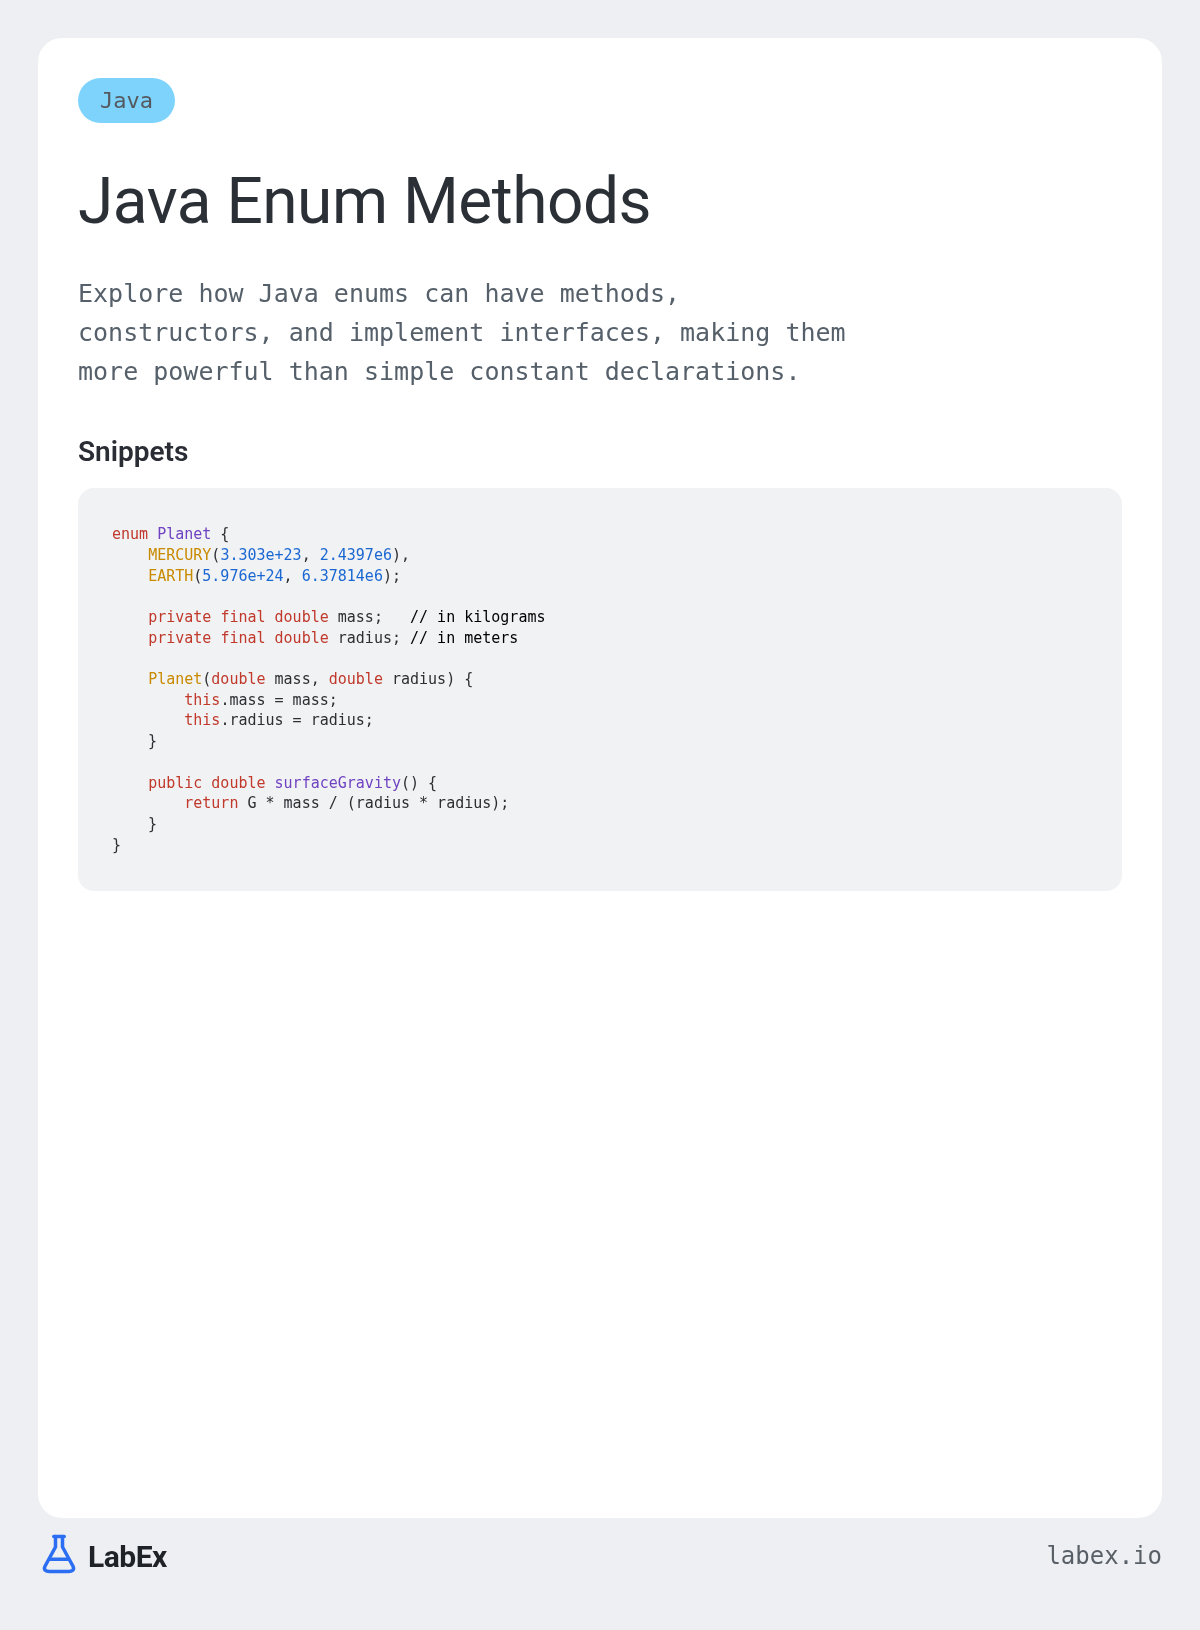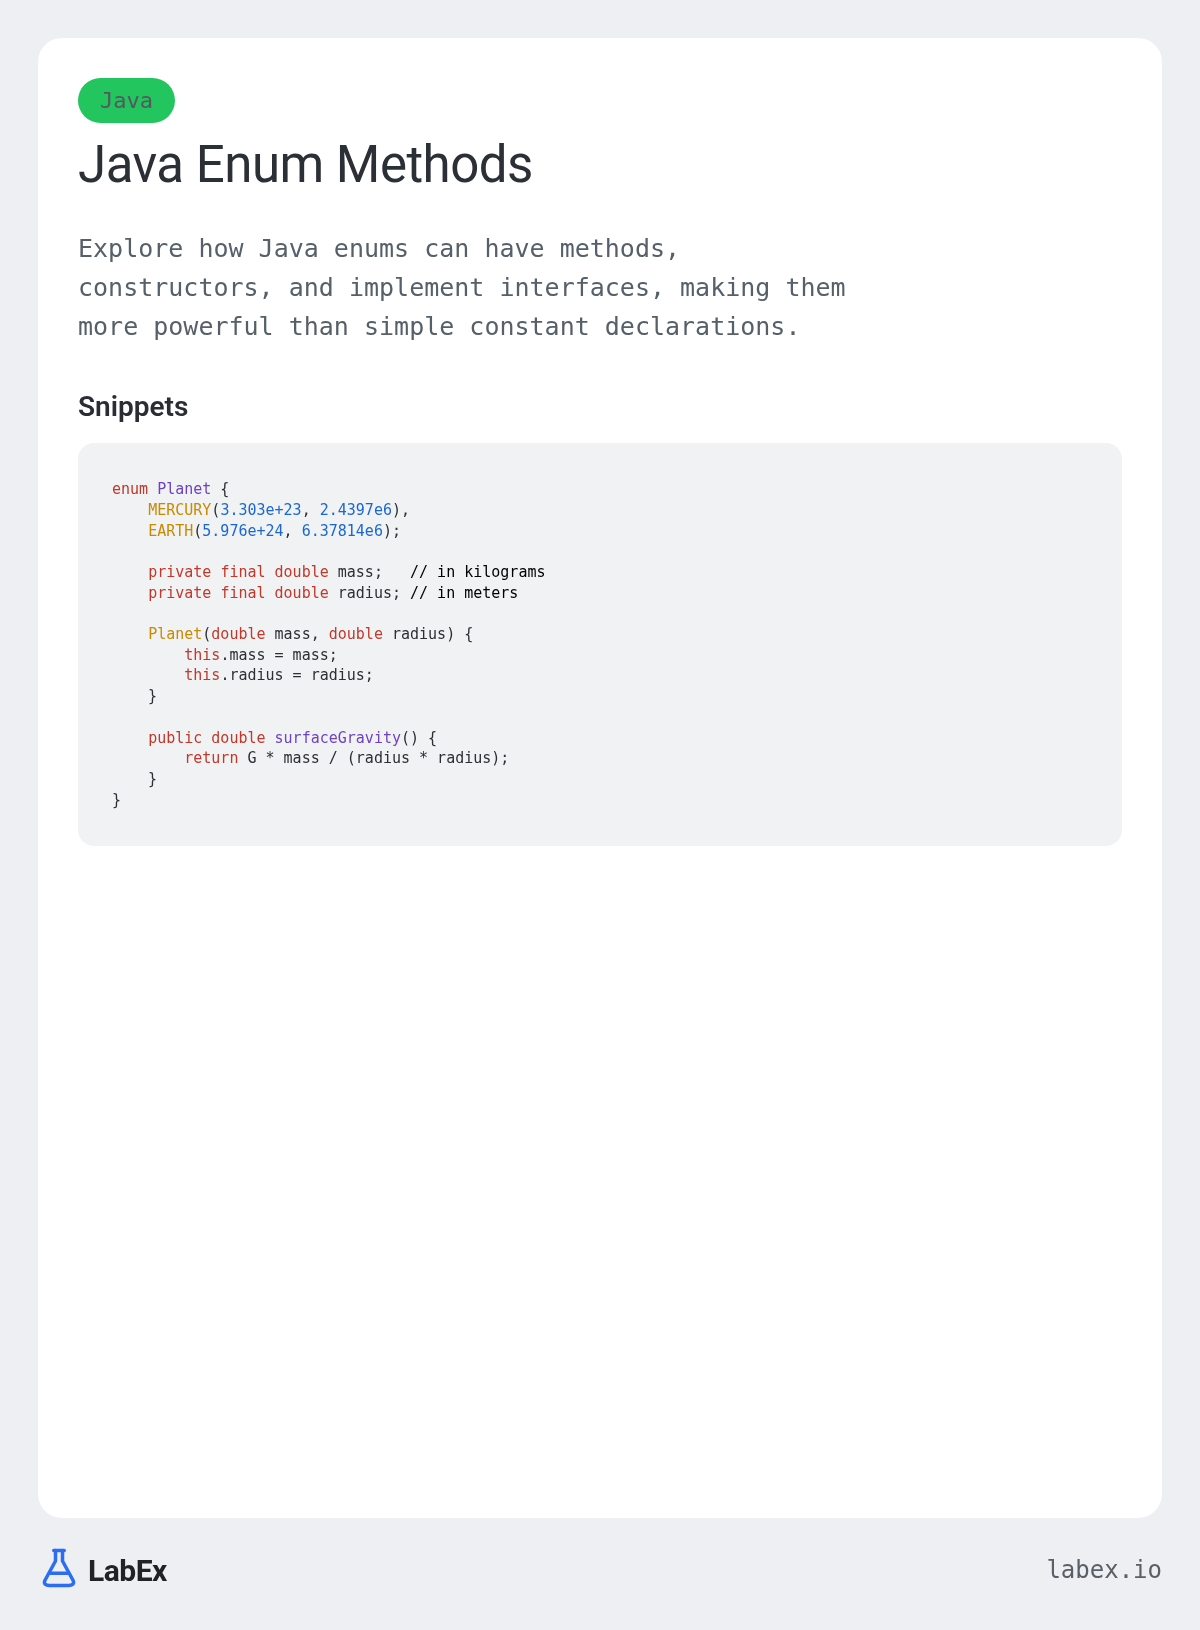--- a/index.html
+++ b/index.html
@@ -13,30 +13,30 @@
   .card {
     position: absolute;
     left: 38px; right: 38px; top: 38px;
     bottom: 112px;
     background: #fff;
     border-radius: 24px;
     padding: 40px 40px 48px 40px;
   }
   .tag {
     display: inline-block;
-    background: #22c55e;
+    background: #7dd3fc;
     color: #55595f;
     font-family: "SFMono-Regular", ui-monospace, Menlo, Consolas, monospace;
     font-size: 22px;
     padding: 10px 22px;
     border-radius: 999px;
-    margin-bottom: 12px;
+    margin-bottom: 41px;
   }
   h1.title {
-    font-size: 51px;
+    font-size: 64px;
     font-weight: 400;
     letter-spacing: -0.5px;
     color: #2b2f36;
     margin-bottom: 36px;
     font-family: -apple-system, "Segoe UI", Roboto, "Helvetica Neue", Arial, sans-serif;
   }
   p.desc {
     font-family: "SFMono-Regular", ui-monospace, Menlo, Consolas, monospace;
     font-size: 25px;
     line-height: 1.55;
@@ -64,21 +64,21 @@
   }
   .tok-kw   { color: #c0392b; }   
   .tok-type { color: #6f42c1; }   
   .tok-const{ color: #c98a00; }   
   .tok-num  { color: #1a67d2; }   
   .tok-fn   { color: #6f42c1; }
   .tok-cmt  { color: #000000; }
 
   .footer {
     position: absolute;
-    left: 38px; right: 38px; bottom: 30px;
+    left: 38px; right: 38px; bottom: 44px;
     height: 60px;
     display: flex;
     align-items: center;
     justify-content: space-between;
   }
   .brand {
     display: flex; align-items: center; gap: 8px;
     color: #1f2328;
   }
   .brand svg { width: 42px; height: 42px; }

